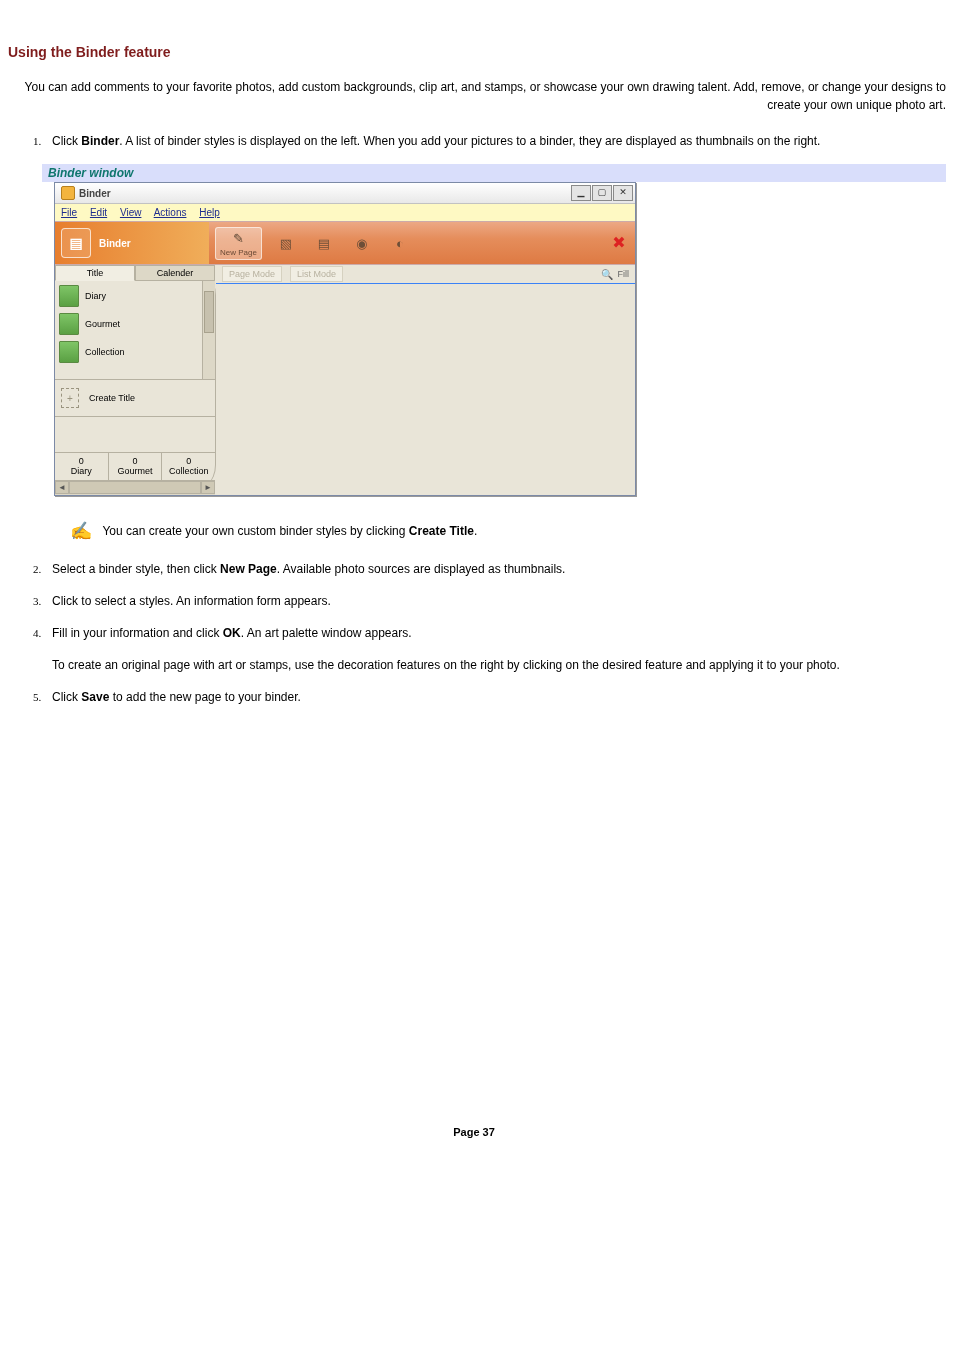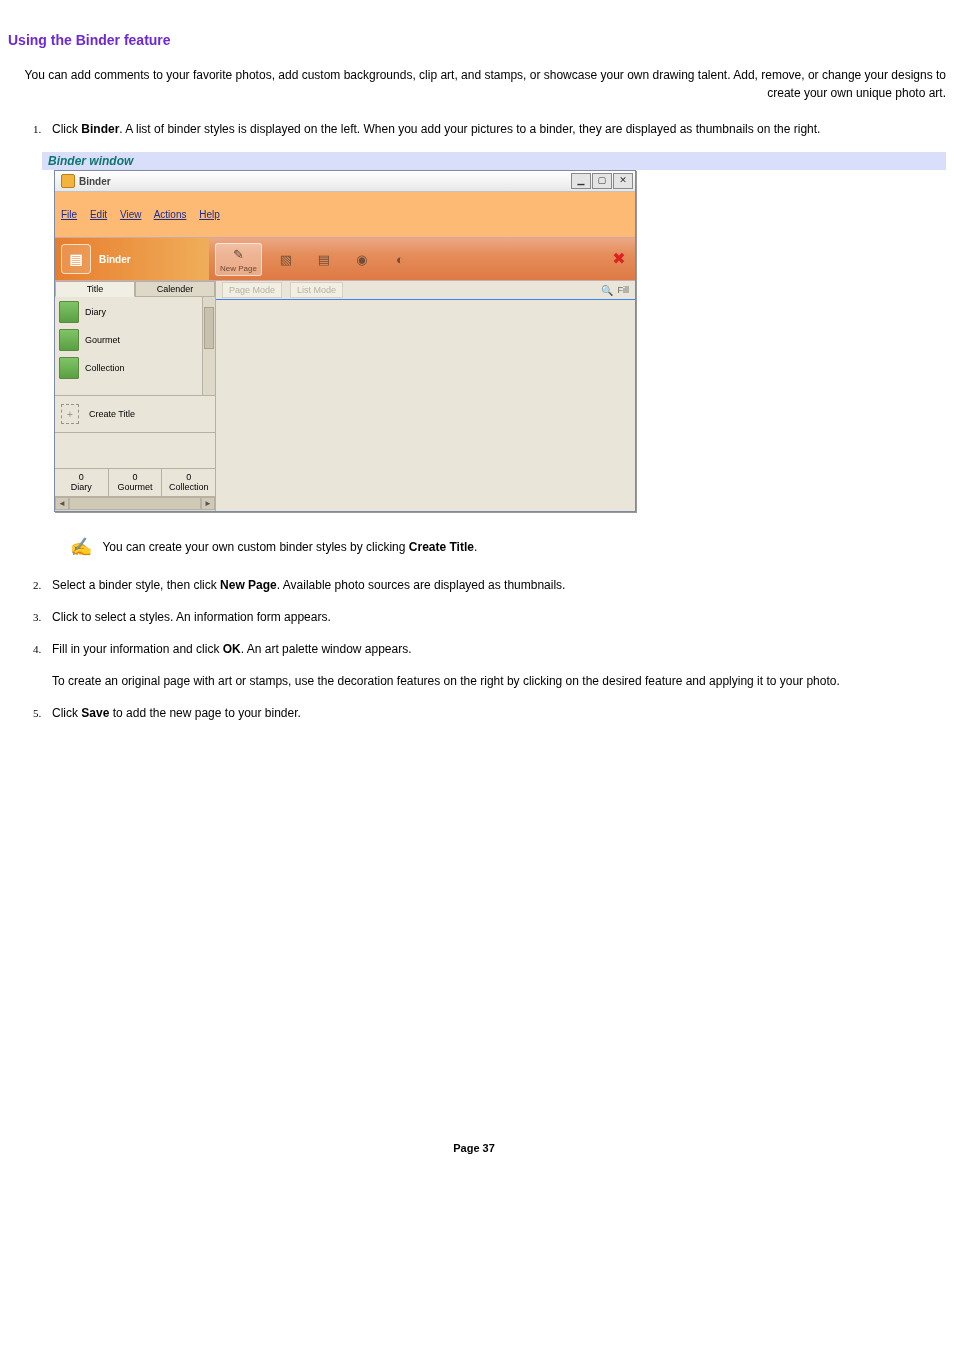--- a/index.html
+++ b/index.html
@@ -4,24 +4,24 @@
 <style>
   body {
     font-family: Verdana, Arial, sans-serif;
     font-size: 12px;
     color: #000;
     margin: 0;
     padding: 8px 8px 8px 8px;
     background: #fff;
   }
   .page-title {
-    color: #6d28d9;
+    color: #7f1d1d;
     font-weight: bold;
     font-size: 14px;
-    margin: 24px 0 18px 0;
+    margin: 36px 0 18px 0;
   }
   .intro {
     margin: 0 0 18px 0;
     line-height: 1.5;
     text-align: right;
   }
   ol.steps {
     margin: 0 0 0 36px;
     padding: 0;
   }
@@ -76,22 +76,22 @@
     width: 18px; height: 14px;
     border: 1px solid #8a8a8a;
     background: #e4e4e4;
     margin-left: 1px;
     font-size: 9px;
     line-height: 12px;
     text-align: center;
     color: #333;
   }
   .menubar {
-    background: #fdba74;
-    padding: 17px 6px;
+    background: #fef9c3;
+    padding: 3px 6px;
     color: #1e2d8f;
     font-size: 10px;
   }
   .menubar span { margin-right: 10px; text-decoration: underline; text-decoration-color: #1e2d8f; }
   .header-strip {
     display: flex;
     height: 42px;
     border-top: 1px solid #caa;
     border-bottom: 1px solid #caa;
     background: linear-gradient(#f0e5db,#e7d6c7);
@@ -154,20 +154,21 @@
   .app-body {
     display: flex;
     height: 230px;
     background: #e9e5d8;
   }
   .sidebar {
     width: 160px;
     border-right: 1px solid #b6b1a1;
     display: flex;
     flex-direction: column;
+    border-radius: 30px;
   }
   .tabrow {
     display:flex;
     font-size:9px;
     height:16px;
   }
   .tabrow .tab {
     flex:1;
     text-align:center;
     line-height:15px;

